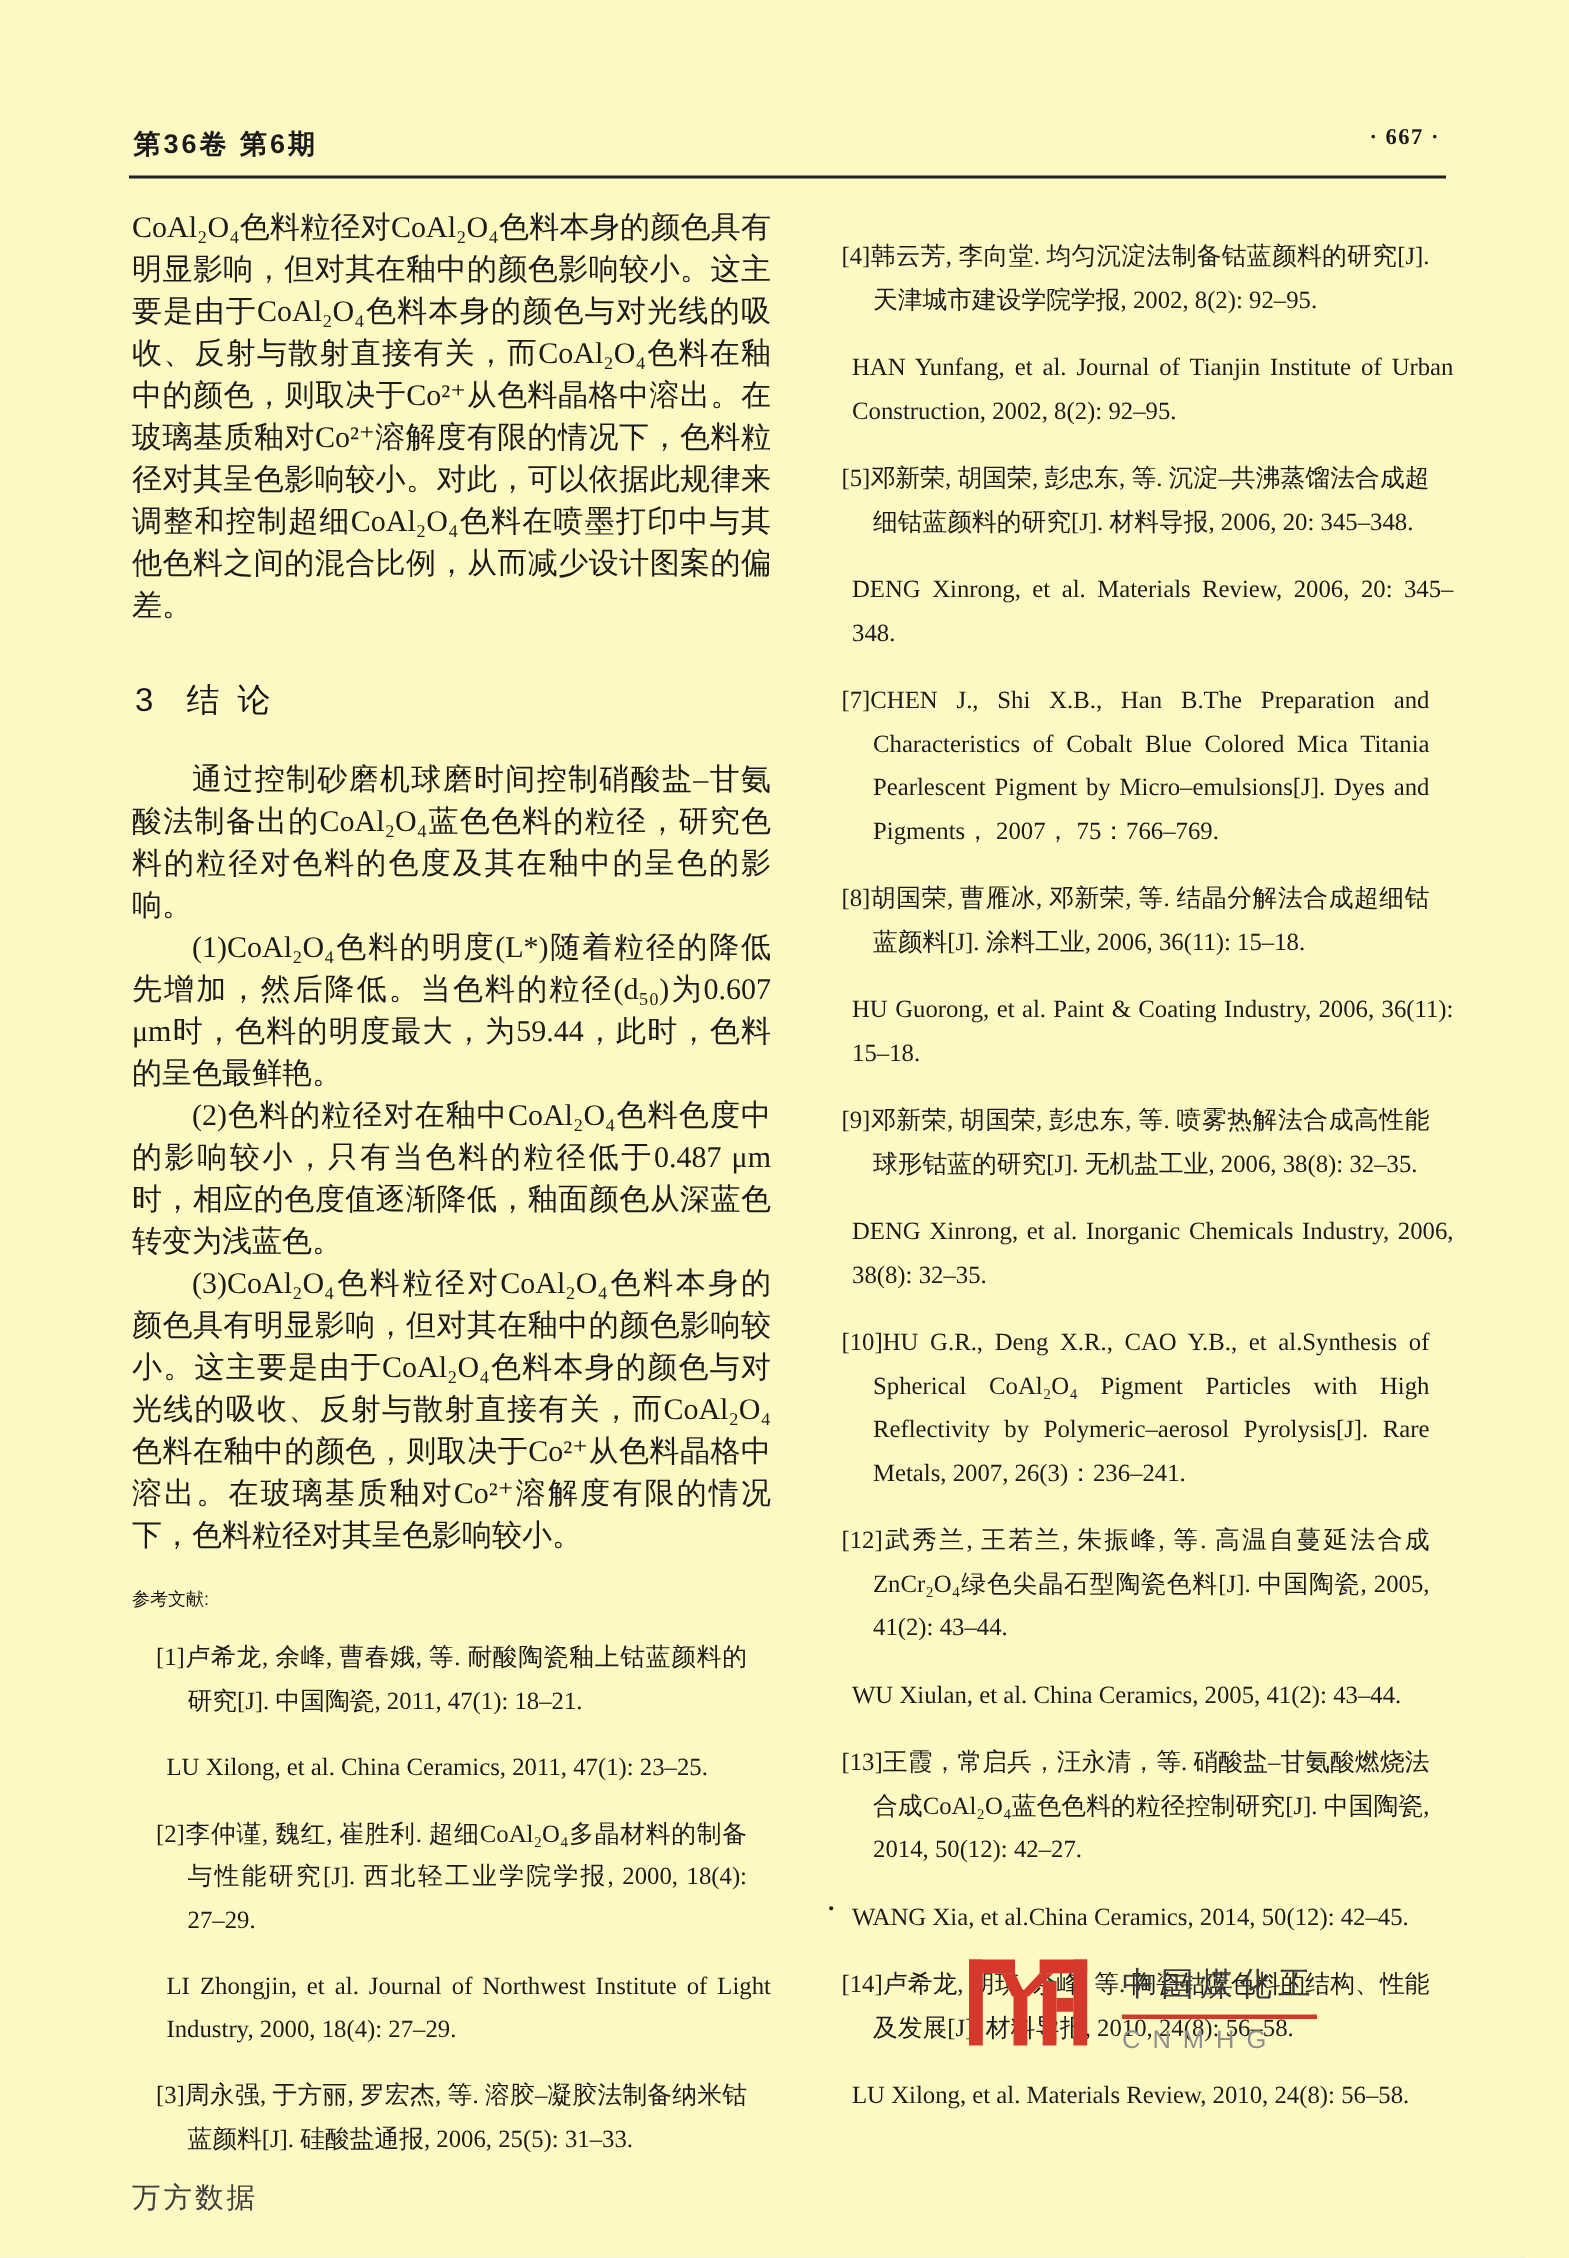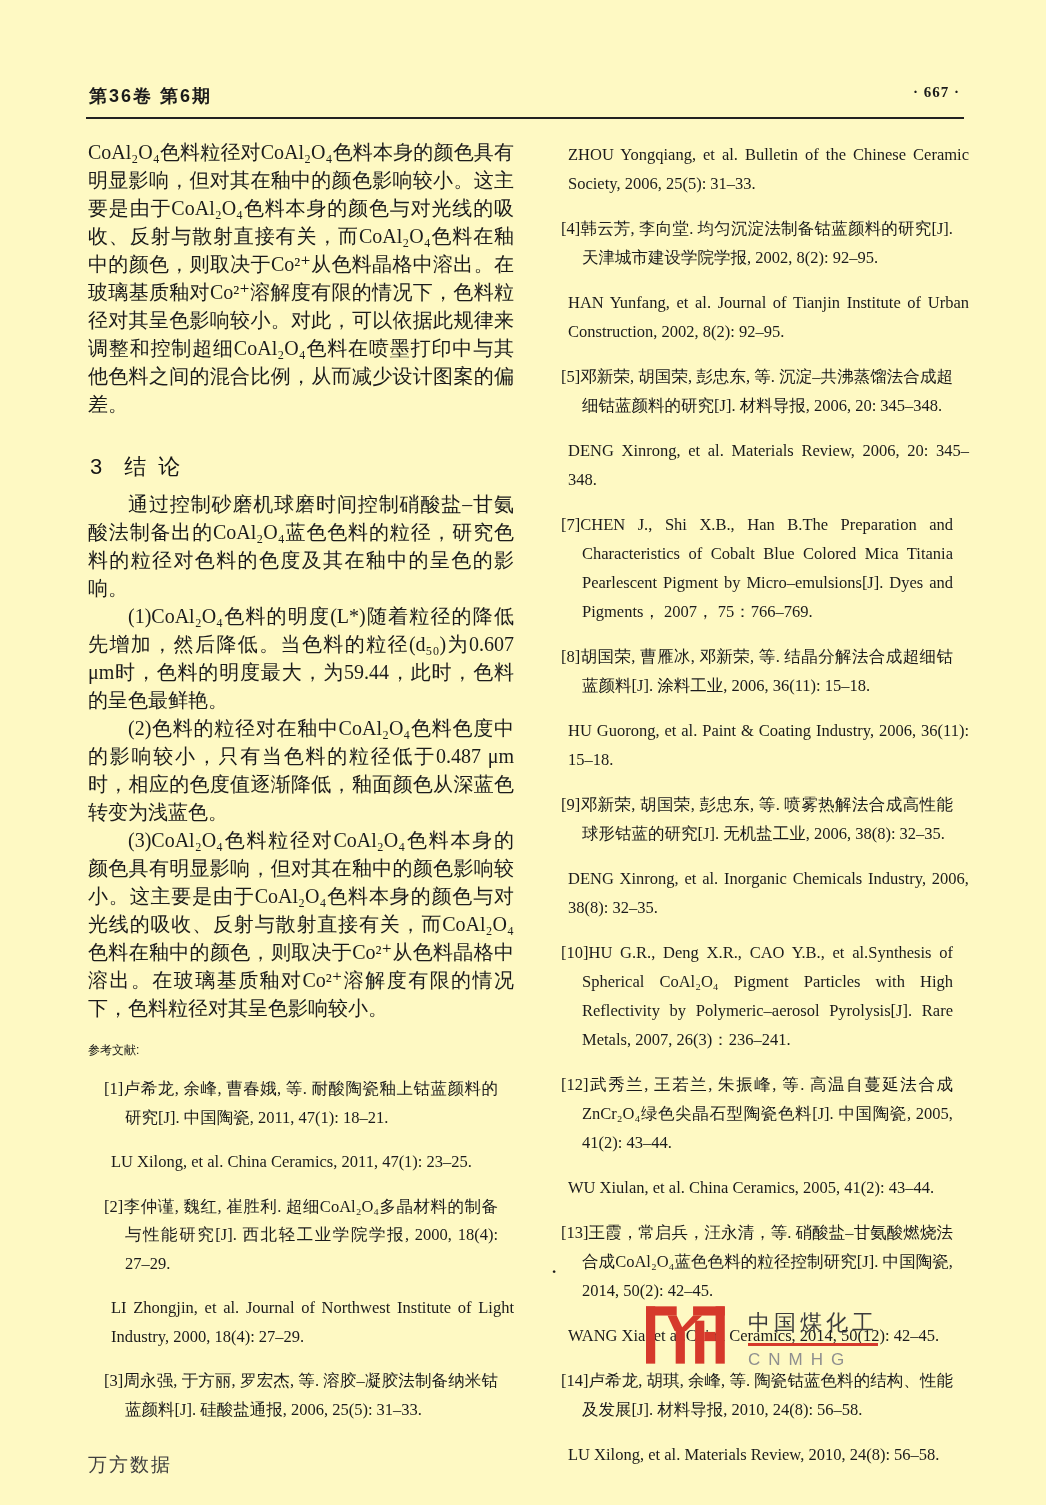--- a/index.html
+++ b/index.html
@@ -29,21 +29,21 @@
   
   .col-left{position:absolute;left:88px;top:138px;width:426px;}
   .col-right{position:absolute;left:545px;top:140px;width:424px;}
   
   .body-p{
     margin:0;font-size:20px;line-height:28px;
     text-align:justify;
   }
   .indent{text-indent:2em;}
   .section-h{
-    margin:34px 0 8px 2px;
+    margin:34px 0 24px 2px;
     font-size:22px;font-weight:500;
     font-family:"Liberation Sans","DejaVu Sans",sans-serif;
     color:#161616;
   }
   .section-h .num{margin-right:22px;}
   .section-h .ttl{letter-spacing:0.55em;}
   
   .refs-h{
     margin:20px 0 10px 0;
     font-family:"Liberation Sans","DejaVu Sans",sans-serif;
@@ -104,42 +104,41 @@
     <div class="refs-h">参考文献:</div>
 
     <p class="ref-main">[1]卢希龙, 余峰, 曹春娥, 等. 耐酸陶瓷釉上钴蓝颜料的研究[J]. 中国陶瓷, 2011, 47(1): 18–21.</p>
     <p class="ref-trans">LU Xilong, et al. China Ceramics, 2011, 47(1): 23–25.</p>
     <p class="ref-main">[2]李仲谨, 魏红, 崔胜利. 超细CoAl₂O₄多晶材料的制备与性能研究[J]. 西北轻工业学院学报, 2000, 18(4): 27–29.</p>
     <p class="ref-trans">LI Zhongjin, et al. Journal of Northwest Institute of Light Industry, 2000, 18(4): 27–29.</p>
     <p class="ref-main">[3]周永强, 于方丽, 罗宏杰, 等. 溶胶–凝胶法制备纳米钴蓝颜料[J]. 硅酸盐通报, 2006, 25(5): 31–33.</p>
   </div>
 
   <div class="col-right">
-    <p class="ref-trans">ZHOU Yongqiang, et al. Bulletin of the Chinese Ceramic Society, 2006, 25(5): 31–33.</p>
 
     <p class="ref-main">[4]韩云芳, 李向堂. 均匀沉淀法制备钴蓝颜料的研究[J]. 天津城市建设学院学报, 2002, 8(2): 92–95.</p>
     <p class="ref-trans">HAN Yunfang, et al. Journal of Tianjin Institute of Urban Construction, 2002, 8(2): 92–95.</p>
 
     <p class="ref-main">[5]邓新荣, 胡国荣, 彭忠东, 等. 沉淀–共沸蒸馏法合成超细钴蓝颜料的研究[J]. 材料导报, 2006, 20: 345–348.</p>
     <p class="ref-trans">DENG Xinrong, et al. Materials Review, 2006, 20: 345–348.</p>
 
     <p class="ref-main">[7]CHEN J., Shi X.B., Han B.The Preparation and Characteristics of Cobalt Blue Colored Mica Titania Pearlescent Pigment by Micro–emulsions[J]. Dyes and Pigments， 2007， 75：766–769.</p>
 
     <p class="ref-main">[8]胡国荣, 曹雁冰, 邓新荣, 等. 结晶分解法合成超细钴蓝颜料[J]. 涂料工业, 2006, 36(11): 15–18.</p>
     <p class="ref-trans">HU Guorong, et al. Paint &amp; Coating Industry, 2006, 36(11): 15–18.</p>
 
     <p class="ref-main">[9]邓新荣, 胡国荣, 彭忠东, 等. 喷雾热解法合成高性能球形钴蓝的研究[J]. 无机盐工业, 2006, 38(8): 32–35.</p>
     <p class="ref-trans">DENG Xinrong, et al. Inorganic Chemicals Industry, 2006, 38(8): 32–35.</p>
 
     <p class="ref-main">[10]HU G.R., Deng X.R., CAO Y.B., et al.Synthesis of Spherical CoAl₂O₄ Pigment Particles with High Reflectivity by Polymeric–aerosol Pyrolysis[J]. Rare Metals, 2007, 26(3)：236–241.</p>
 
     <p class="ref-main">[12]武秀兰, 王若兰, 朱振峰, 等. 高温自蔓延法合成ZnCr₂O₄绿色尖晶石型陶瓷色料[J]. 中国陶瓷, 2005, 41(2): 43–44.</p>
     <p class="ref-trans">WU Xiulan, et al. China Ceramics, 2005, 41(2): 43–44.</p>
 
-    <p class="ref-main">[13]王霞，常启兵，汪永清，等. 硝酸盐–甘氨酸燃烧法合成CoAl₂O₄蓝色色料的粒径控制研究[J]. 中国陶瓷, 2014, 50(2): 42–45.</p>
+    <p class="ref-main">[13]王霞，常启兵，汪永清，等. 硝酸盐–甘氨酸燃烧法合成CoAl₂O₄蓝色色料的粒径控制研究[J]. 中国陶瓷, 2014, 50(12): 42–27.</p>
     <p class="ref-trans">WANG Xia, et al.China Ceramics, 2014, 50(12): 42–45.</p>
 
     <p class="ref-main">[14]卢希龙, 胡琪, 余峰, 等. 陶瓷钴蓝色料的结构、性能及发展[J]. 材料导报, 2010, 24(8): 56–58.</p>
     <p class="ref-trans">LU Xilong, et al. Materials Review, 2010, 24(8): 56–58.</p>
   </div>
 
   <div class="stray-dot">.</div>
 
   <div class="logo">
     <svg class="logo-mark" viewBox="0 0 86 56" aria-hidden="true">

